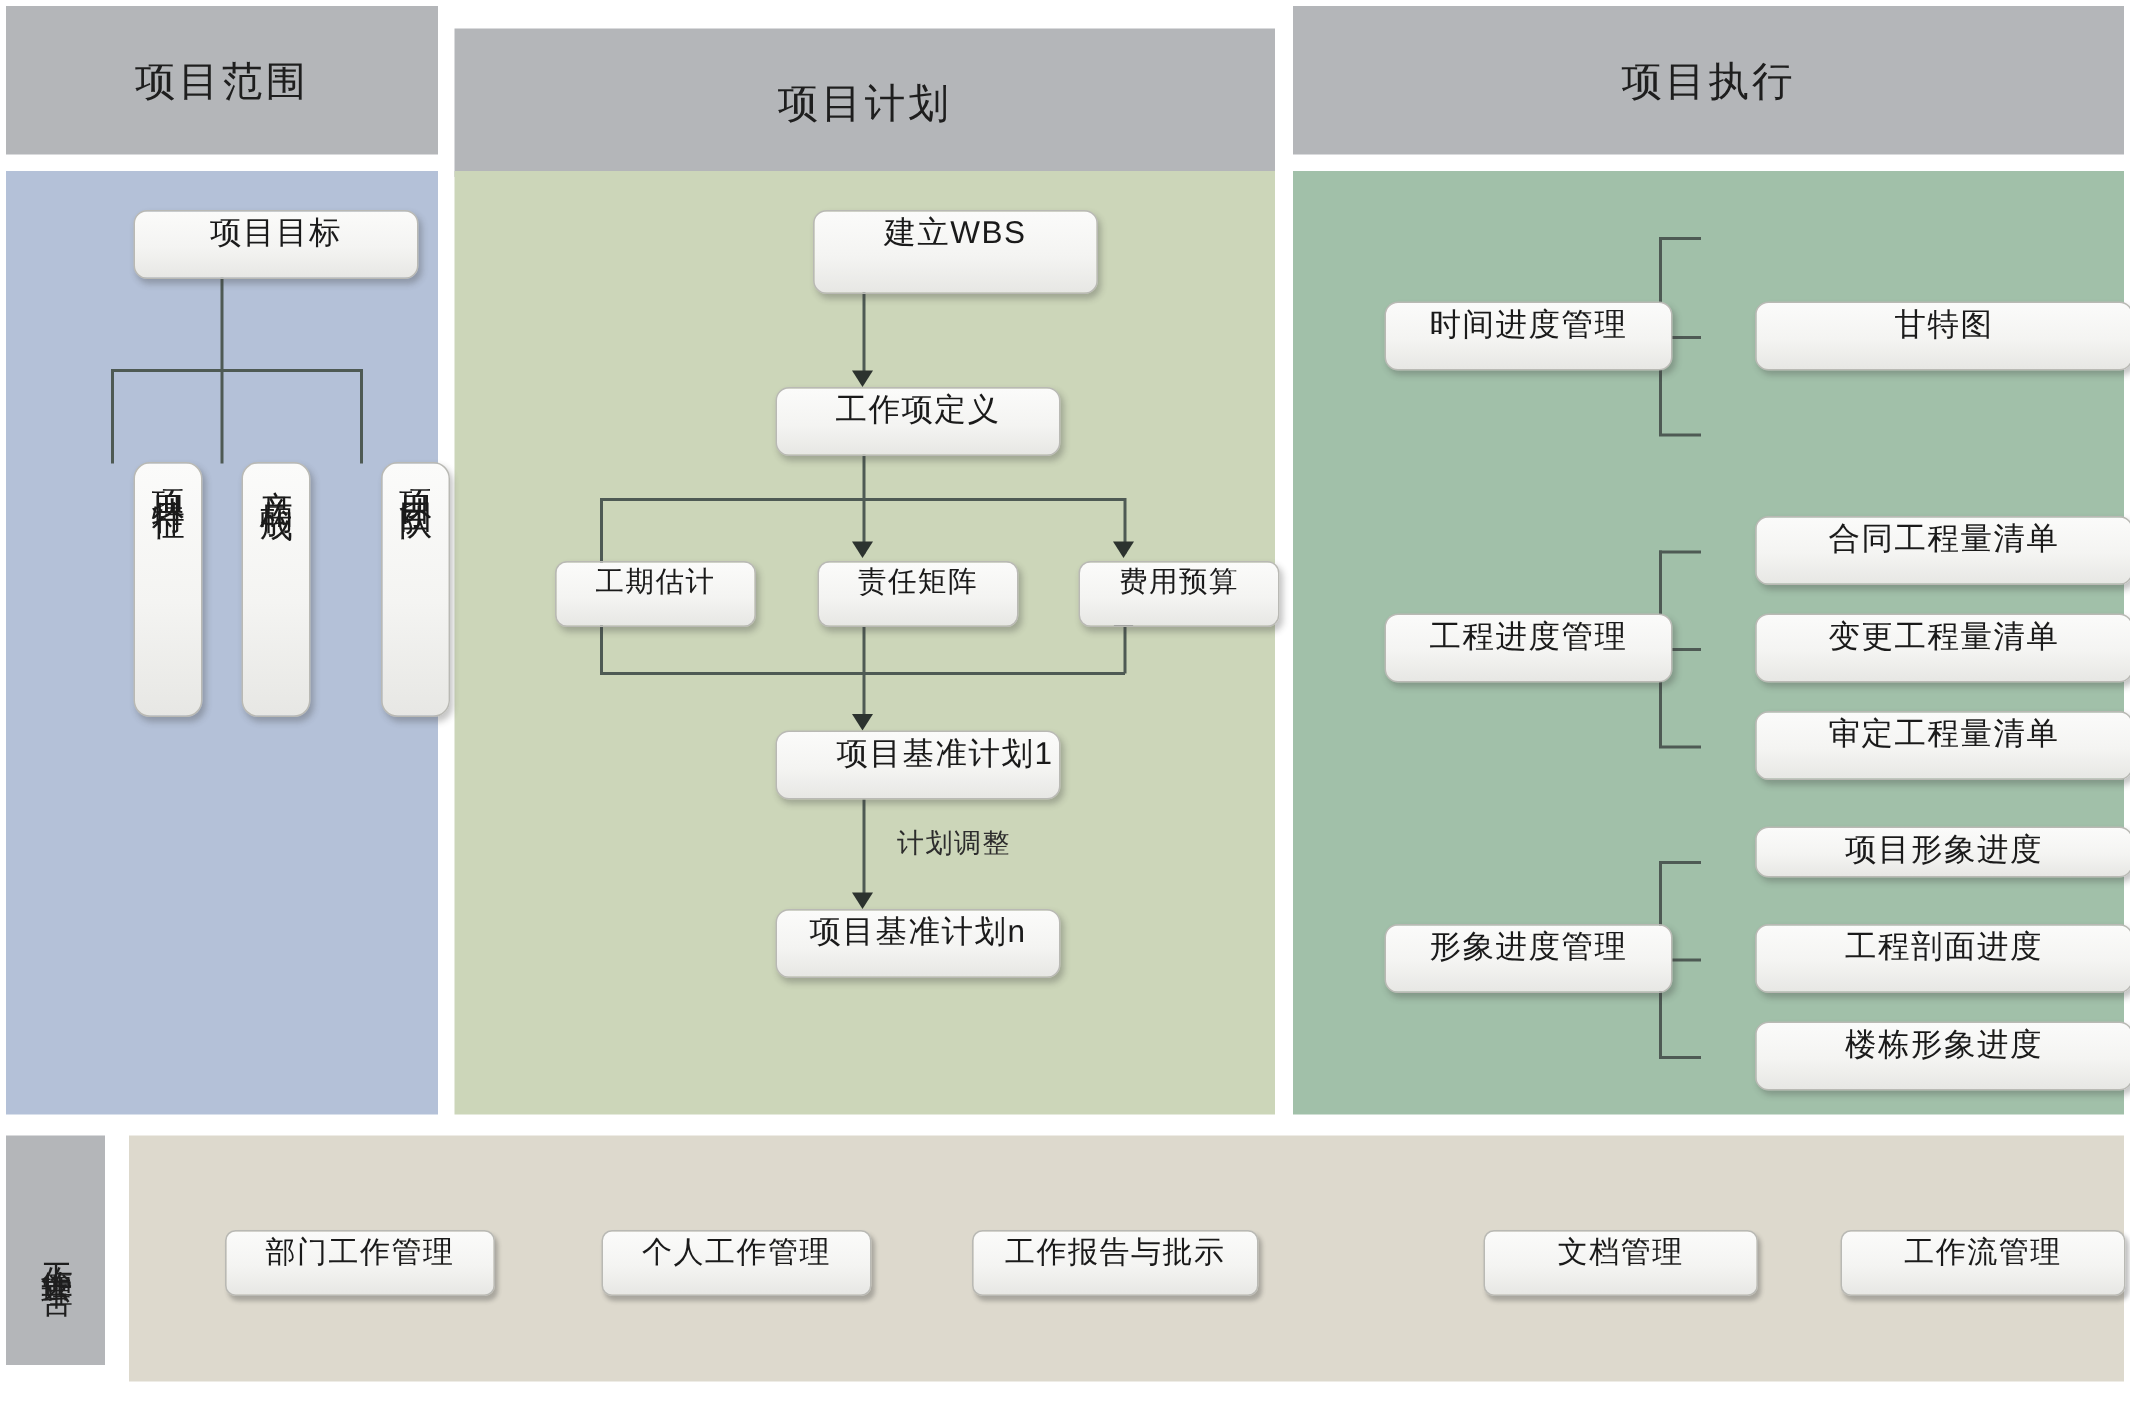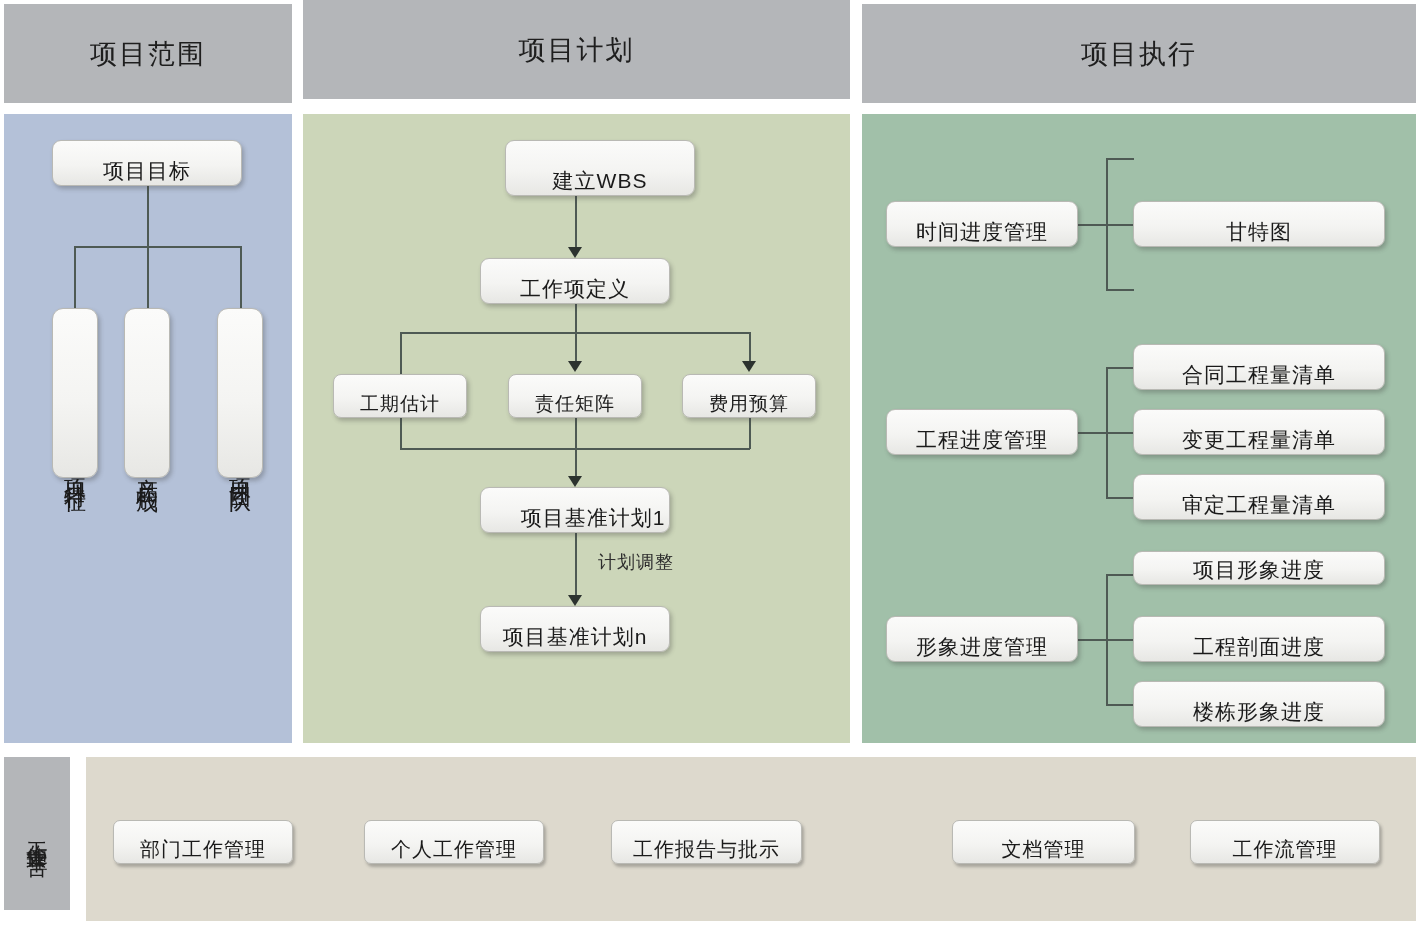--- a/index.html
+++ b/index.html
@@ -51,26 +51,27 @@
   }
 
   
   .node {
     position: absolute;
     box-sizing: border-box;
     border: 1px solid #b9b9b4;
     border-radius: 9px;
     background: linear-gradient(180deg, #fbfbfa 0%, #f4f4f2 55%, #e7e7e4 100%);
     box-shadow: 2px 3px 4px rgba(60,60,60,0.30);
-    display: flex; align-items: flex-end; justify-content: center;
+    display: flex; align-items: flex-start; justify-content: center;
     text-align: center;
     color: #1a1a1a;
     font-size: 21px;
     letter-spacing: 1px;
     z-index: 5;
+    margin-left: 37px;
   }
   .node.sm { font-size: 19px; border-radius: 8px; }
   .node.vert {
     border-radius: 11px;
   }
   .node.vert span {
     writing-mode: vertical-rl;
     text-orientation: upright;
     font-size: 22px;
     letter-spacing: 4px;
@@ -104,21 +105,21 @@
   }
 </style>
 </head>
 <body>
 
 <div id="stage">
 
   <div class="col-header" style="left:4px; top:4px; width:288px; height:99px;">
     <span>项目范围</span>
   </div>
-  <div class="col-header" style="left:303px; top:0; width:547px; height:99px;">
+  <div class="col-header" style="left:303px; top:19px; width:547px; height:99px;">
     <span>项目计划</span>
   </div>
   <div class="col-header" style="left:862px; top:4px; width:554px; height:99px;">
     <span>项目执行</span>
   </div>
 
   <div class="col-body col-scope" style="left:4px; top:114px; width:288px; height:629px;"></div>
   <div class="col-body col-plan" style="left:303px; top:114px; width:547px; height:629px;"></div>
   <div class="col-body col-exec" style="left:862px; top:114px; width:554px; height:629px;"></div>
 

